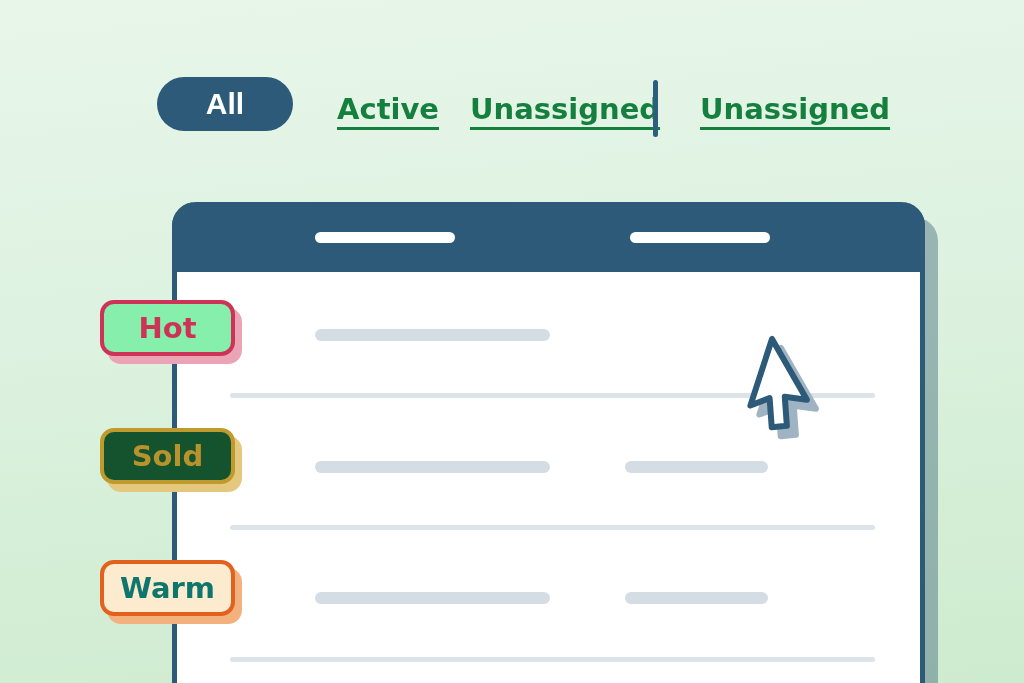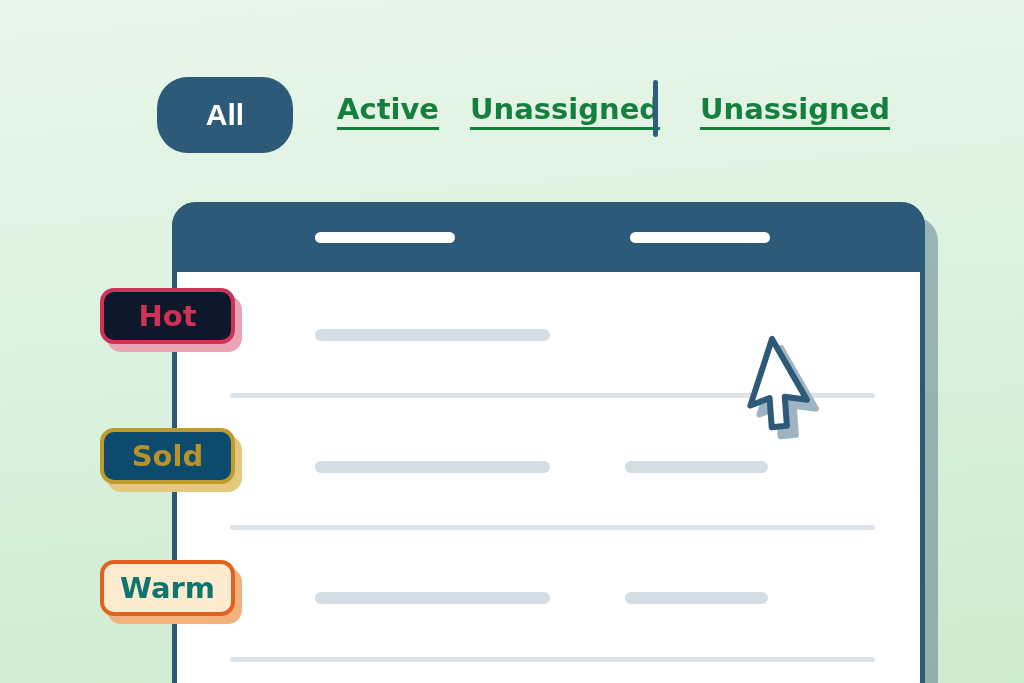--- a/index.html
+++ b/index.html
@@ -7,21 +7,21 @@
   body {
     position: relative;
     overflow: hidden;
     font-family: "DejaVu Sans", sans-serif;
     background: linear-gradient(175deg, #e8f6ea 0%, #ddf2e0 45%, #cdebce 100%);
   }
 
   
   .pill {
     position: absolute; left: 157px; top: 77px;
-    width: 136px; height: 76px;
+    width: 136px; height: 54px;
     background: #2d5a78; border-radius: 31px;
     color: #ffffff; font-size: 30px; font-weight: bold;
     display: flex; align-items: center; justify-content: center;
     border: none; cursor: pointer;
   }
   .tab-link {
     position: absolute; top: 92px;
     color: #15803d; font-size: 29px; font-weight: bold;
     text-decoration: underline;
     text-decoration-thickness: 3px;
@@ -95,27 +95,27 @@
   .tag {
     position: absolute; left: 100px;
     width: 135px; height: 56px;
     border: 4px solid; border-radius: 14px;
     display: flex; align-items: center; justify-content: center;
     font-size: 29px; font-weight: bold;
     z-index: 5; cursor: pointer;
     font-family: "DejaVu Sans", sans-serif;
   }
   .tag-hot {
-    top: 288px;
-    background: #0f172a; border-color: #ce3357; color: #ce3357;
+    top: 300px;
+    background: #86efac; border-color: #ce3357; color: #ce3357;
     box-shadow: 7px 8px 0 #eba4b5;
   }
   .tag-sold {
     top: 428px;
-    background: #0c4a6e; border-color: #bf9b2d; color: #b8932b;
+    background: #14532d; border-color: #bf9b2d; color: #b8932b;
     box-shadow: 7px 8px 0 #e4c87d;
   }
   .tag-warm {
     top: 560px;
     background: #fdebd0; border-color: #e2611f; color: #0f766e;
     box-shadow: 7px 8px 0 #f3b17e;
   }
 
   
   .cursor-svg {

